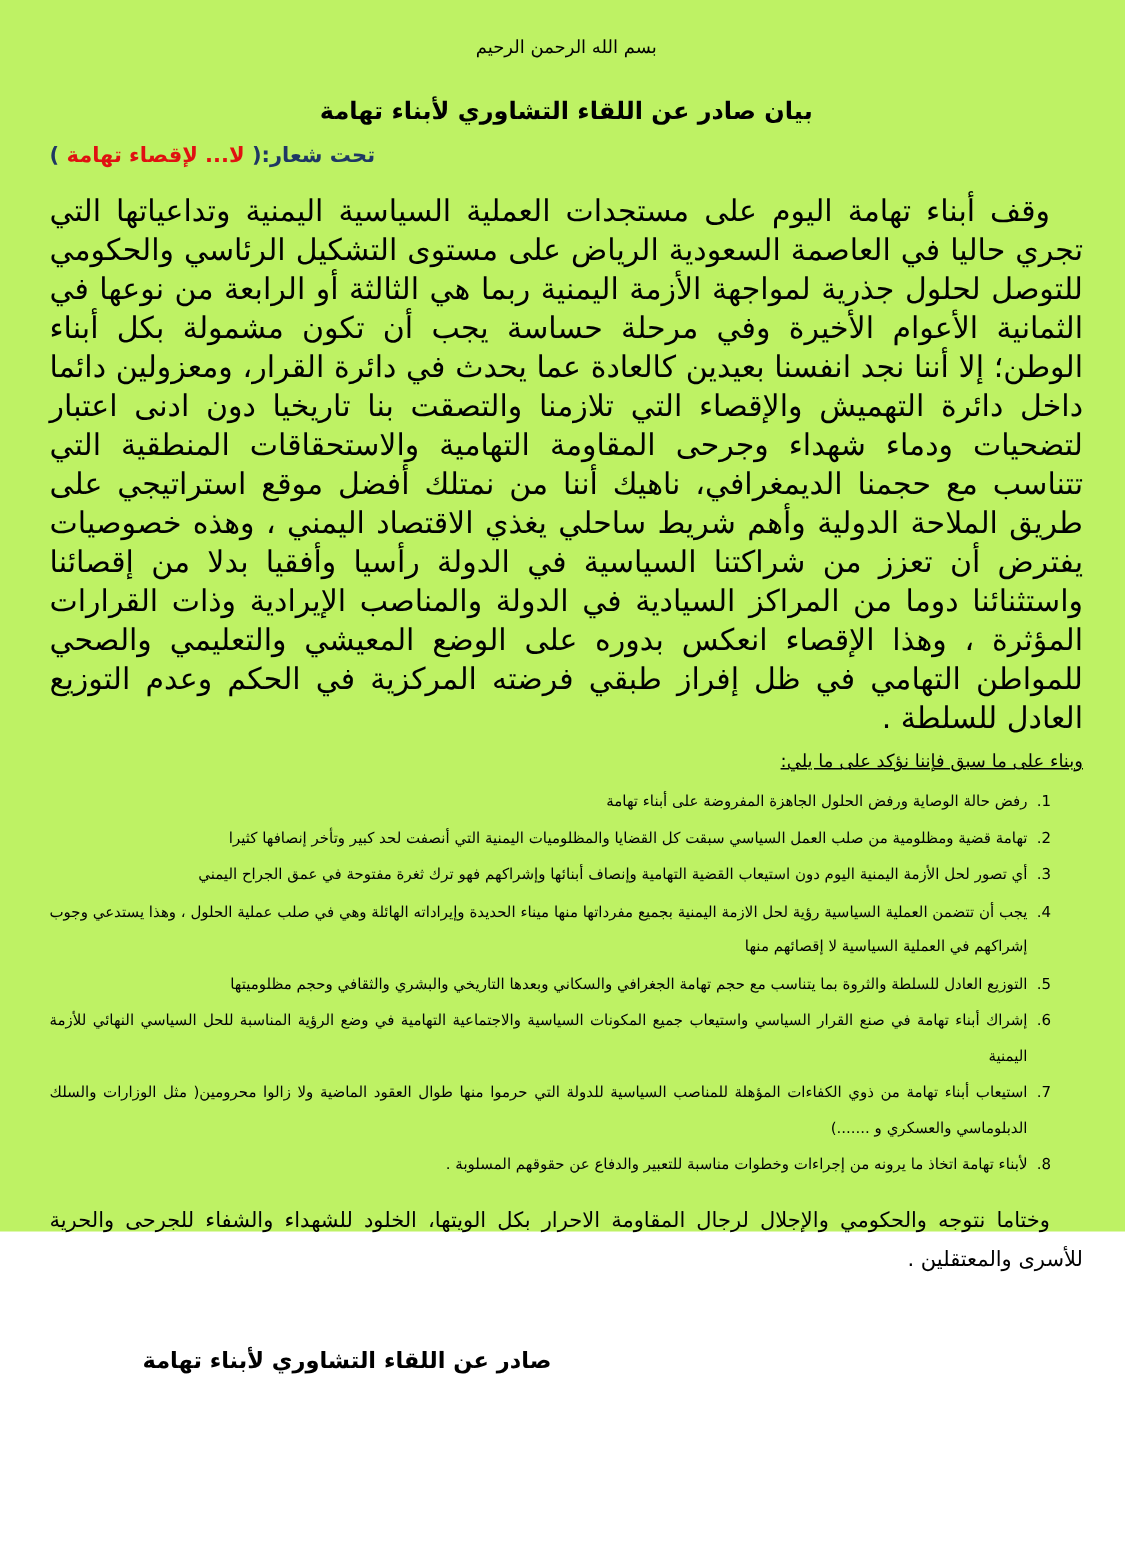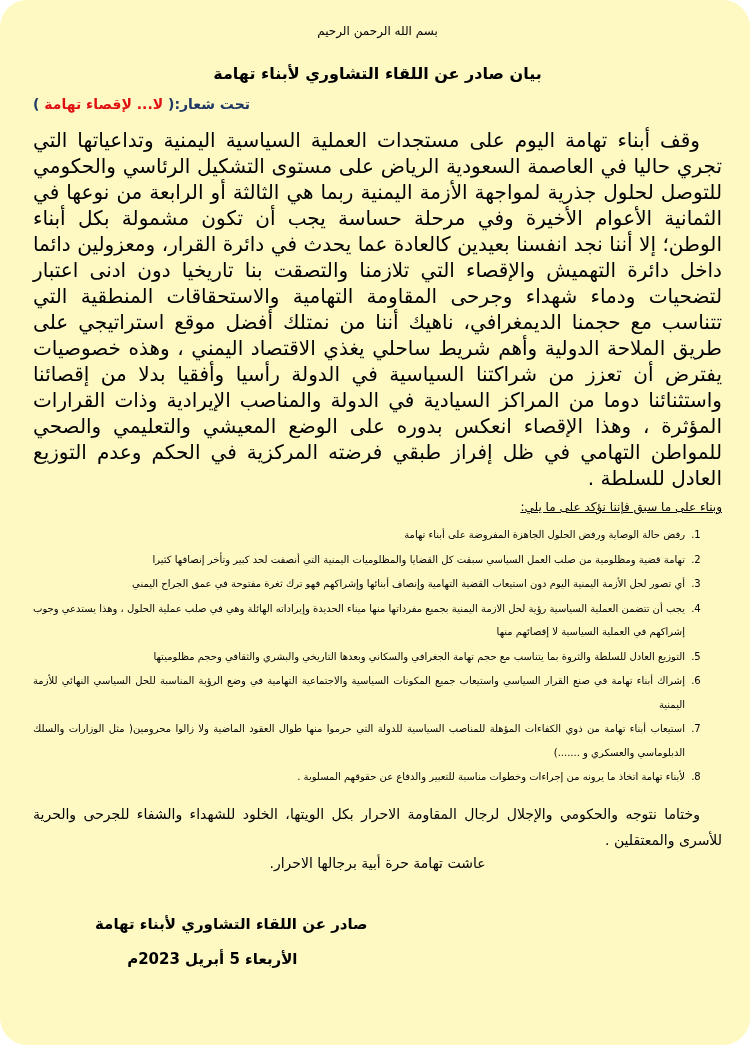--- a/index.html
+++ b/index.html
@@ -11,24 +11,23 @@
     width: 750px;
     height: 1045px;
     overflow: hidden;
     font-family: "DejaVu Sans", sans-serif;
     color: #000000;
   }
   .page {
     direction: rtl;
     box-sizing: border-box;
     width: 750px;
-    height: 1045px;
+    height: 821px;
     padding: 24px 28px 0 33px;
-    background: #fef9c3;
-    border-radius: 27px;
+    background: #bef264;
   }
   p { margin: 0; }
 
   .basmala {
     text-align: center;
     font-size: 12px;
     margin-bottom: 26px;
   }
   .doc-title {
     text-align: center;
@@ -115,22 +114,20 @@
     <li>أي تصور لحل الأزمة اليمنية اليوم دون استيعاب القضية التهامية وإنصاف أبنائها وإشراكهم فهو ترك ثغرة مفتوحة في عمق الجراح اليمني</li>
     <li>يجب أن تتضمن العملية السياسية رؤية لحل الازمة اليمنية بجميع مفرداتها منها ميناء الحديدة وإيراداته الهائلة وهي في صلب عملية الحلول ، وهذا يستدعي وجوب إشراكهم في العملية السياسية لا إقصائهم منها</li>
     <li>التوزيع العادل للسلطة والثروة بما يتناسب مع حجم تهامة الجغرافي والسكاني وبعدها التاريخي والبشري والثقافي وحجم مظلوميتها</li>
     <li>إشراك أبناء تهامة في صنع القرار السياسي واستيعاب جميع المكونات السياسية والاجتماعية التهامية في وضع الرؤية المناسبة للحل السياسي النهائي للأزمة اليمنية</li>
     <li>استيعاب أبناء تهامة من ذوي الكفاءات المؤهلة للمناصب السياسية للدولة التي حرموا منها طوال العقود الماضية ولا زالوا محرومين( مثل الوزارات والسلك الدبلوماسي والعسكري و .......)</li>
     <li>لأبناء تهامة اتخاذ ما يرونه من إجراءات وخطوات مناسبة للتعبير والدفاع عن حقوقهم المسلوبة .</li>
   </ol>
 
   <p class="closing">وختاما نتوجه والحكومي والإجلال لرجال المقاومة الاحرار بكل الويتها، الخلود للشهداء والشفاء للجرحى والحرية للأسرى والمعتقلين .</p>
 
-  <p class="victory">عاشت تهامة حرة أبية برجالها الاحرار.</p>
 
   <div class="footer-wrap">
     <div class="footer">
       <p class="issuer">صادر عن اللقاء التشاوري لأبناء تهامة</p>
-      <p class="date">الأربعاء 5 أبريل 2023م</p>
     </div>
   </div>
 
 </div>
 
 </body></html>

